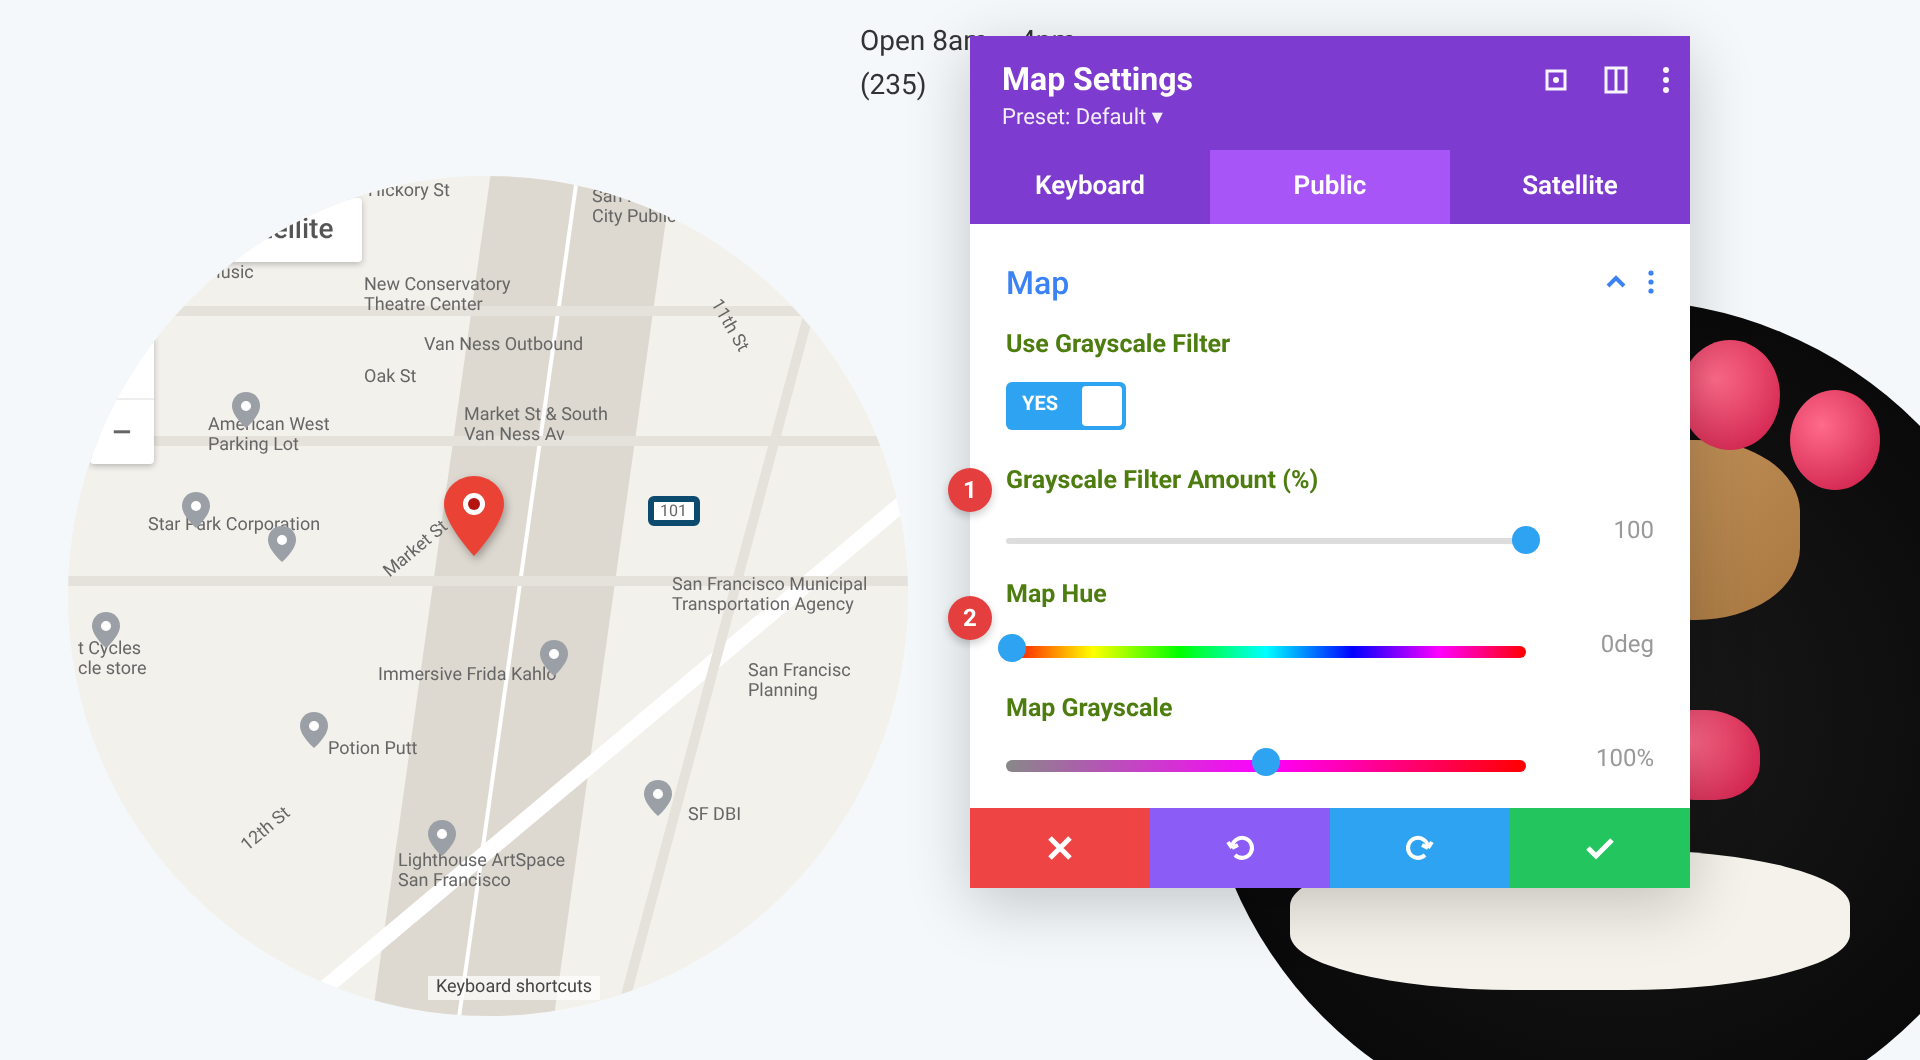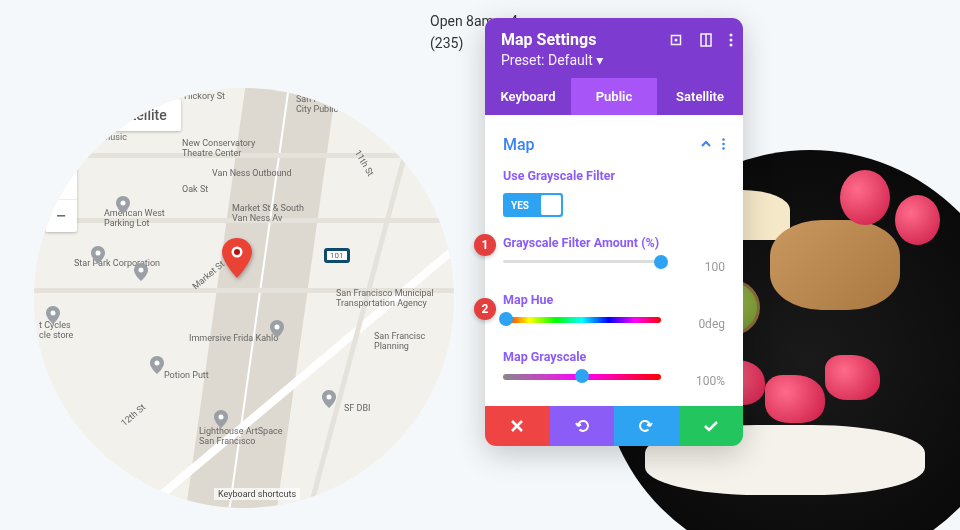--- a/index.html
+++ b/index.html
@@ -25,39 +25,39 @@
 .poi-dot svg{width:14px;height:18px}
 .ks{position:absolute;bottom:8px;left:180px;font-size:9px;color:#444;background:rgba(255,255,255,0.7);padding:1px 4px}
 .food-bowl{position:absolute;right:-60px;top:150px;width:420px;height:420px;border-radius:50%;background:radial-gradient(circle at 50% 50%,#1a1a1a 0%,#0a0a0a 70%);overflow:hidden}
 .food-item{position:absolute;border-radius:50%}
 .berry{background:radial-gradient(circle at 35% 35%,#ff6b8a,#c91844)}
 .blueb{background:radial-gradient(circle at 35% 35%,#5a6fa8,#2a3560)}
 .kiwi{background:radial-gradient(circle at 40% 40%,#a8c85a,#6b8a2a);border:3px solid #8a6a3a}
 .banana{background:#f5e8c8;border-radius:40% 40% 10% 10%}
 .granola{background:linear-gradient(135deg,#c89860,#a87840)}
 
-.panel{position:absolute;left:485px;top:18px;width:258px;background:#fff;box-shadow:0 8px 30px rgba(0,0,0,0.2);border-radius:11px;overflow:hidden}
+.panel{position:absolute;left:485px;top:18px;width:360px;background:#fff;box-shadow:0 8px 30px rgba(0,0,0,0.2);border-radius:0;overflow:hidden}
 .panel-head{background:#7e3bd0;color:#fff;padding:12px 16px 10px;position:relative}
 .panel-title{font-size:16px;font-weight:700;margin-bottom:3px}
-.panel-preset{font-size:14px;opacity:0.92}
+.panel-preset{font-size:11px;opacity:0.92}
 .panel-head-icons{position:absolute;right:10px;top:14px;display:flex;gap:16px;align-items:center}
 .panel-head-icons span{cursor:pointer;opacity:0.95}
 .tabs{display:flex;background:#7e3bd0}
 .tab{flex:1;text-align:center;padding:11px 0;font-size:13px;color:#fff;font-weight:600;cursor:pointer}
 .tab.active{background:#a855f7}
 .panel-body{padding:14px 18px 0}
 .section-title{display:flex;justify-content:space-between;align-items:center;margin:6px 0 14px}
 .section-title-txt{color:#3b82f6;font-size:16px;font-weight:500}
 .section-title-ctrl{display:flex;gap:10px;align-items:center;color:#3b82f6}
-.field-label{font-size:12.5px;font-weight:700;color:#8b5cf6;margin-bottom:10px}
+.field-label{font-size:12.5px;font-weight:700;color:#4d7c0f;margin-bottom:10px}
 .toggle{display:inline-flex;align-items:center;background:#2ea3f2;border-radius:3px;height:24px;width:60px;position:relative;cursor:pointer}
 .toggle-txt{color:#fff;font-size:10px;font-weight:700;padding-left:8px}
 .toggle-knob{position:absolute;right:2px;top:2px;width:20px;height:20px;background:#fff;border-radius:2px}
 .field{margin-bottom:18px;position:relative}
-.row{display:flex;align-items:flex-start;gap:16px}
+.row{display:flex;align-items:flex-end;gap:16px}
 .slider-track{flex:1;height:3px;background:#ddd;border-radius:2px;position:relative}
 .slider-thumb{position:absolute;width:14px;height:14px;background:#2ea3f2;border-radius:50%;top:-5.5px;cursor:pointer}
 .slider-val{width:48px;font-size:12px;color:#999;text-align:right}
 .hue-track{flex:1;height:6px;border-radius:3px;background:linear-gradient(90deg,#f00,#ff0,#0f0,#0ff,#00f,#f0f,#f00);position:relative}
 .sat-track{flex:1;height:6px;border-radius:3px;background:linear-gradient(90deg,#888,#f0f,#f00);position:relative}
 .badge{position:absolute;width:22px;height:22px;background:#e53e3e;color:#fff;border-radius:50%;display:flex;align-items:center;justify-content:center;font-size:12px;font-weight:700;z-index:5;box-shadow:0 2px 4px rgba(0,0,0,0.2)}
 .panel-footer{display:flex;height:40px}
 .ft-btn{flex:1;display:flex;align-items:center;justify-content:center;color:#fff;cursor:pointer;font-size:14px}
 .ft-cancel{background:#ef4444}
 .ft-undo{background:#8b5cf6}

